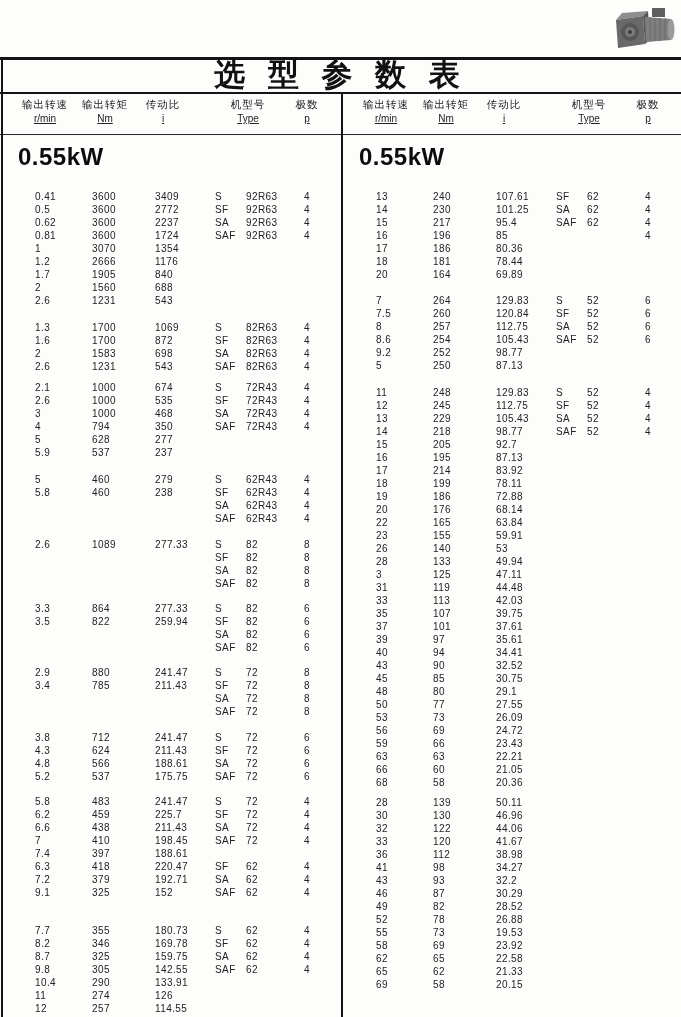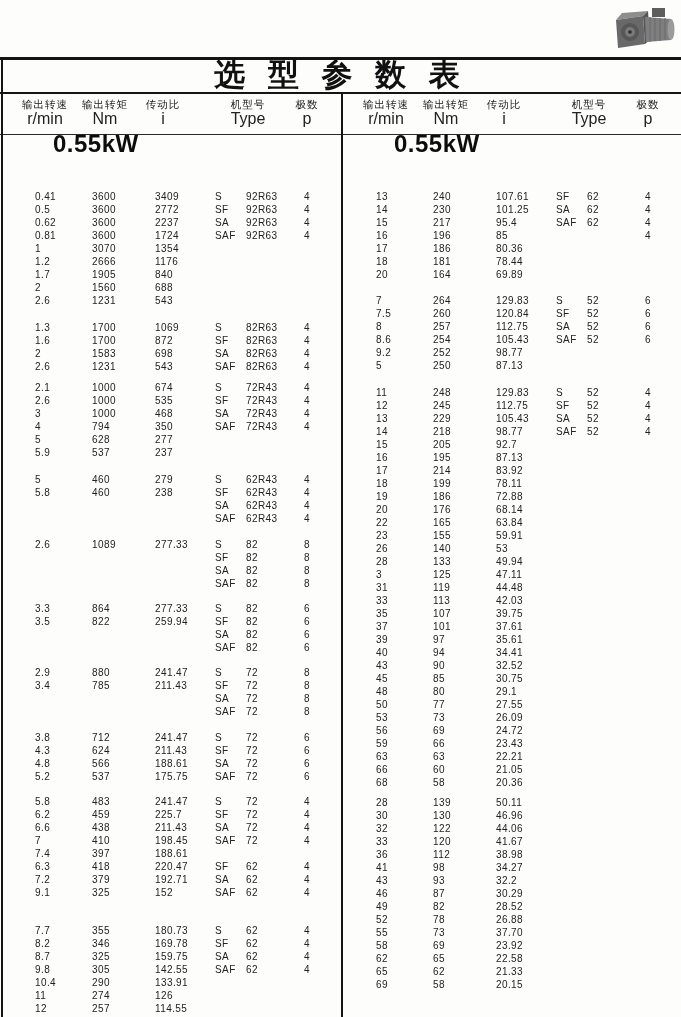--- a/index.html
+++ b/index.html
@@ -25,24 +25,24 @@
     position:absolute;top:54px;left:0;width:100%;
     text-align:center;font-size:31px;font-weight:bold;
     letter-spacing:7px;color:#111;white-space:nowrap;
   }
   
   .header-row{position:absolute;top:97px;left:0;width:681px;height:36px;}
   .half-head{position:absolute;top:0;width:341px;height:36px;}
   .half-head.hl{left:0;} .half-head.hr{left:341px;}
   .hcol{position:absolute;top:0;width:90px;text-align:center;}
   .hcol .zh{font-size:10.5px;letter-spacing:1px;color:#222;line-height:14px;}
-  .hcol .un{font-size:16px;color:#222;line-height:15px;}
+  .hcol .un{font-size:10px;color:#222;line-height:15px;text-decoration:underline;}
   .hc1{left:0px;} .hc2{left:60px;} .hc3{left:118px;} .hc4{left:203px;} .hc5{left:262px;}
   
-  .power{position:absolute;top:130px;font-size:24px;font-weight:800;color:#0d0d0d;letter-spacing:0.5px;margin-left:35px;}
+  .power{position:absolute;top:143px;font-size:24px;font-weight:800;color:#0d0d0d;letter-spacing:0.5px;}
   .power-left{left:18px;} .power-right{left:359px;}
   
   .half{position:absolute;top:177px;width:341px;}
   .half-left{left:0;} .half-right{left:341px;}
   .block{position:relative;}
   .row{position:relative;height:13px;}
   .cell{
     position:absolute;top:0;height:13px;line-height:13px;
     font-size:10px;letter-spacing:0.4px;color:#222;white-space:nowrap;
   }
@@ -839,21 +839,21 @@
             <span class="cell ratio">28.52</span>
           </div>
           <div class="row">
             <span class="cell speed">52</span>
             <span class="cell torque">78</span>
             <span class="cell ratio">26.88</span>
           </div>
           <div class="row">
             <span class="cell speed">55</span>
             <span class="cell torque">73</span>
-            <span class="cell ratio">37.70</span>
+            <span class="cell ratio">19.53</span>
           </div>
           <div class="row">
             <span class="cell speed">58</span>
             <span class="cell torque">69</span>
             <span class="cell ratio">23.92</span>
           </div>
           <div class="row">
             <span class="cell speed">62</span>
             <span class="cell torque">65</span>
             <span class="cell ratio">22.58</span>

